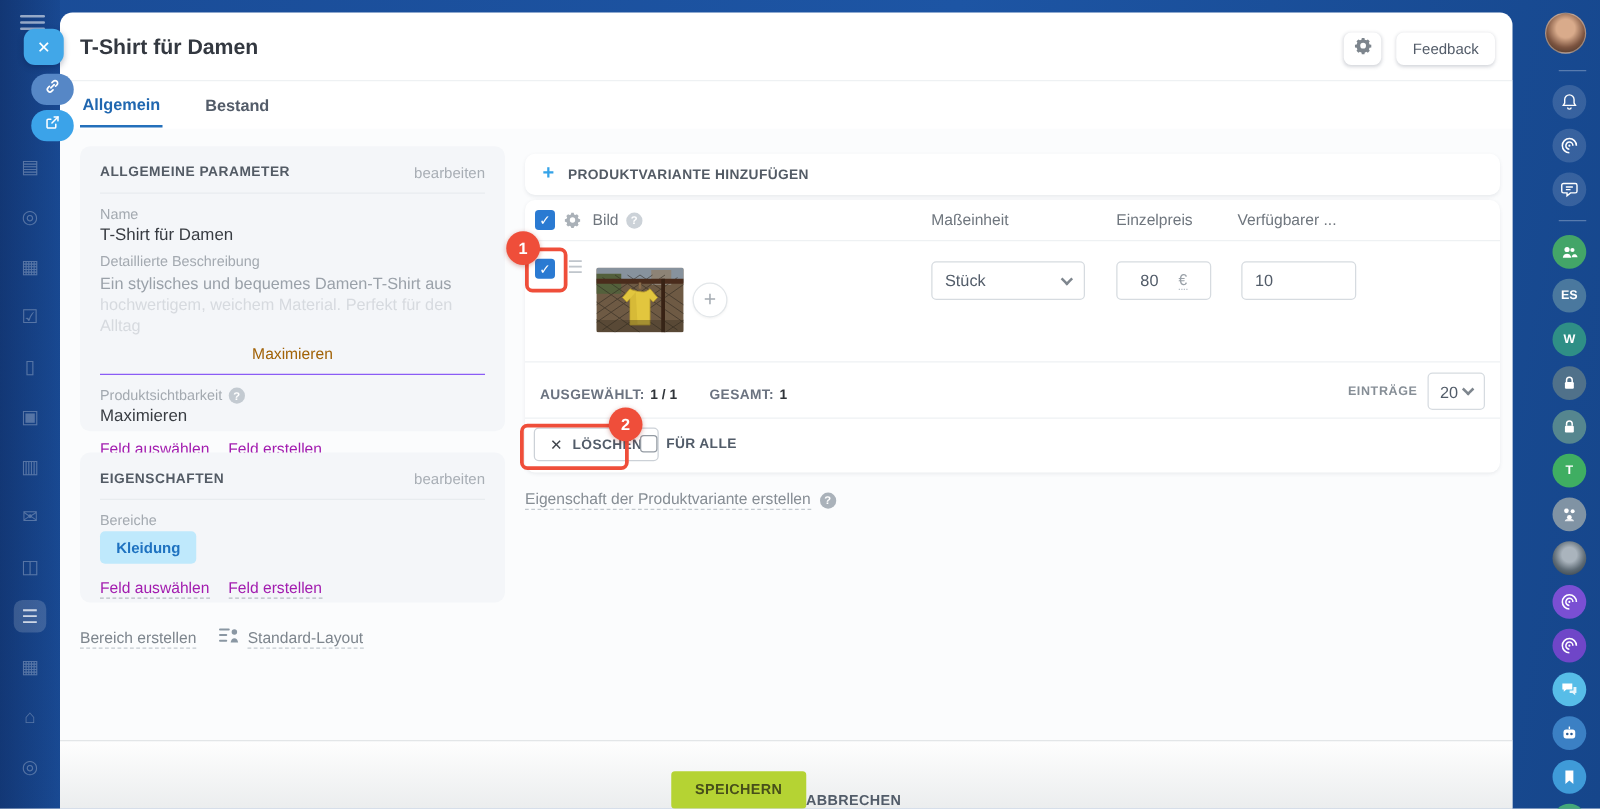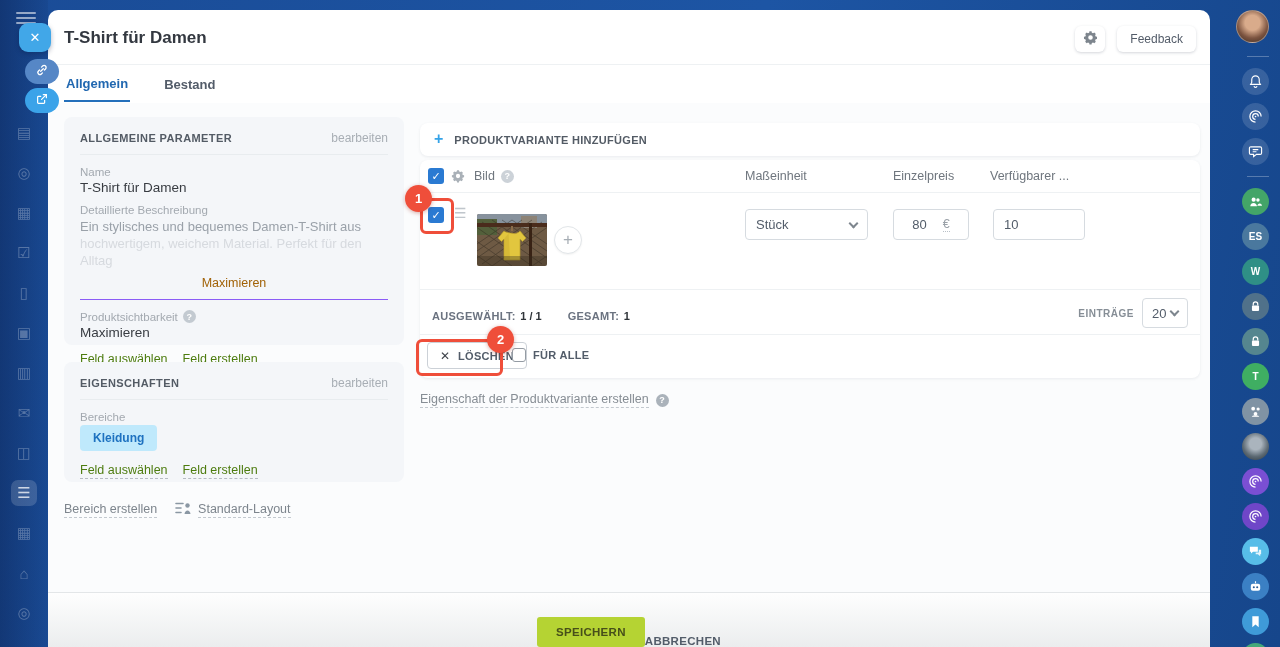--- a/index.html
+++ b/index.html
@@ -65,21 +65,21 @@
                border-bottom:1px solid #e8ecef; margin-bottom:11px; }
   .card-title { font-size:11px; font-weight:bold; letter-spacing:.4px; color:#535b65; }
   .edit-link { font-size:12px; color:#a8aeb5; cursor:pointer; }
   .f-label { font-size:11.5px; color:#a3a9b0; margin-bottom:2px; display:flex; align-items:center; gap:5px; }
   .f-value { font-size:13.5px; color:#383c42; margin-bottom:9px; }
   .desc-line1 { font-size:13px; color:#9aa1a9; line-height:17px; }
   .desc-line2 { font-size:13px; color:rgba(154,161,169,.33); line-height:17px; }
   .maximize { text-align:center; font-size:12.5px; color:#a16207; padding:7px 0 9px;
               border-bottom:1px solid #8b5cf6; margin-bottom:10px; cursor:pointer; }
   .links-row { display:flex; gap:15px; margin-top:12px; }
-  .dashed-link { font-size:12.5px; color:#4d7c0f; border-bottom:1px dashed #b6bcc3; padding-bottom:1px; cursor:pointer; }
+  .dashed-link { font-size:12.5px; color:#a21caf; border-bottom:1px dashed #b6bcc3; padding-bottom:1px; cursor:pointer; }
   .badge { display:inline-block; background:#bfe9fc; color:#1e72c0; font-size:12px; font-weight:bold;
            padding:6px 13px; border-radius:4px; cursor:pointer; }
   .below-cards { position:absolute; left:16px; top:398px; display:flex; align-items:center; gap:18px; }
   .muted-link { font-size:12.5px; color:#7d858d; border-bottom:1px dashed #c3c9cf; padding-bottom:1px; cursor:pointer; }
   .layout-wrap { display:flex; align-items:center; gap:6px; }
   .layout-wrap svg { width:17px; height:14px; }
 
   
   .help { display:inline-flex; width:13px; height:13px; min-width:13px; border-radius:50%; background:#c3cad1;
           color:#fff; font-size:9px; font-weight:bold; align-items:center; justify-content:center; cursor:pointer; }

